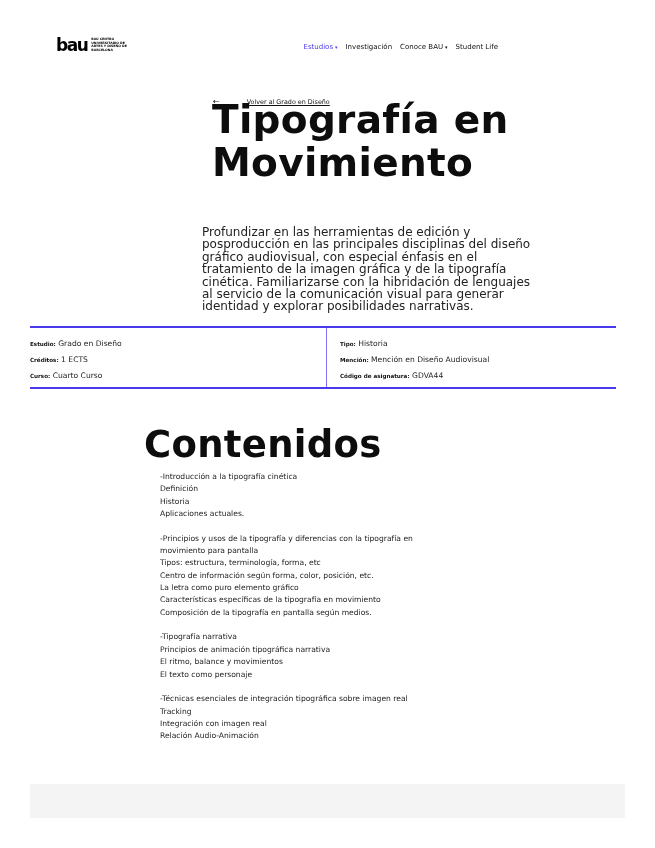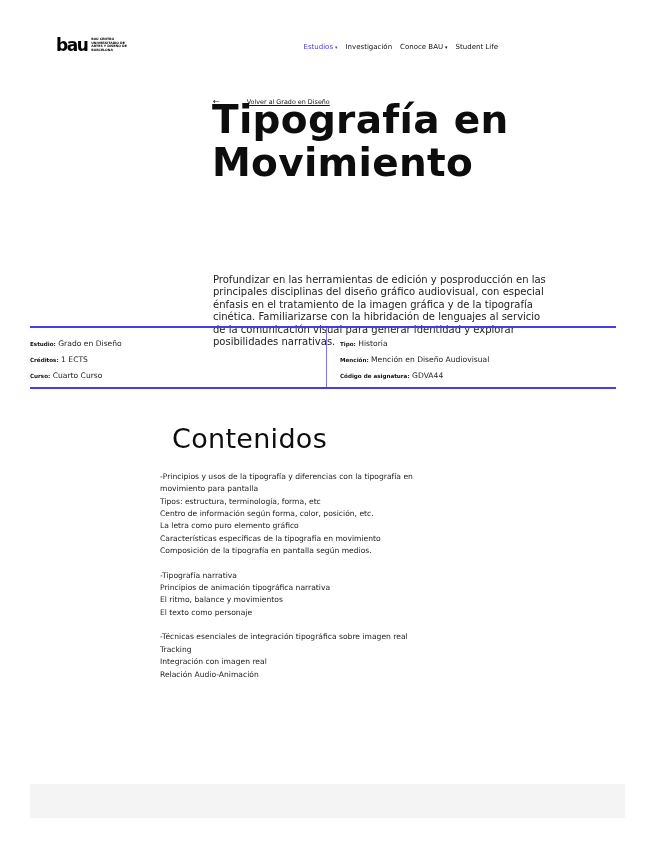--- a/index.html
+++ b/index.html
@@ -14,32 +14,32 @@
     .nav { position: absolute; right: 54px; top: 43px; display: flex; gap: 8px; font-size: 7px; font-weight: normal; }
     .nav-item { color: #111; white-space: nowrap; cursor: pointer; display: flex; align-items: center; gap: 2px; }
     .nav-item.active { color: #4a3aeb; }
     .caret { font-size: 5px; }
 
     
     .back-link { position: absolute; left: 213px; top: 98px; font-size: 6.4px; color: #111; display: flex; align-items: center; gap: 3px; }
     .back-link .label { text-decoration: underline; margin-left: 24px; }
     .back-link .arrow { font-size: 8px; line-height: 6px; }
     .title { position: absolute; left: 212px; top: 98px; font-size: 39px; line-height: 43px; font-weight: bold; letter-spacing: 0.3px; color: #0d0d0d; width: 360px; }
-    .intro { position: absolute; left: 213px; top: 226px; width: 340px; font-size: 10px; line-height: 12.4px; color: #222; margin-top: 48px; }
+    .intro { position: absolute; left: 202px; top: 226px; width: 340px; font-size: 12px; line-height: 12.4px; color: #222; }
 
     
     .info { position: absolute; left: 30px; top: 326px; width: 586px; height: 63px; border-top: 2px solid #4a3aeb; border-bottom: 2px solid #4a3aeb; display: flex; }
     .info-col { flex: 0 0 auto; padding-top: 8px; }
     .info-col.left { width: 297px; padding-left: 0; border-right: 1px solid #7f73ef; }
     .info-col.right { padding-left: 13px; }
     .info-row { font-size: 7.6px; line-height: 15.2px; color: #222; white-space: nowrap; }
     .info-row .k { font-weight: bold; font-size: 5.6px; color: #111; }
 
     
-    .contents-title { position: absolute; left: 172px; top: 423px; font-size: 27px; font-weight: normal; letter-spacing: 0.3px; color: #0d0d0d; }
+    .contents-title { position: absolute; left: 144px; top: 423px; font-size: 37px; font-weight: bold; letter-spacing: 0.3px; color: #0d0d0d; }
     .contents-body { position: absolute; left: 160px; top: 471px; width: 300px; font-size: 7.6px; line-height: 12.35px; color: #222; }
     .para { margin-bottom: 12.35px; }
     .line { display: block; white-space: nowrap; }
 
     
     .footer-band { position: absolute; left: 30px; top: 784px; width: 595px; height: 34px; background: #f4f4f4; }
   </style>
 </head>
 <body>
 
@@ -100,20 +100,26 @@
     <div class="info-row">
       <span class="k">Código de asignatura:</span>
       <span>GDVA44</span>
     </div>
   </div>
 </div>
 
 <h2 class="contents-title">Contenidos</h2>
 <div class="contents-body">
   <div class="para">
+    <span class="line">-Introducción a la tipografía cinética</span>
+    <span class="line">Definición</span>
+    <span class="line">Historia</span>
+    <span class="line">Aplicaciones actuales.</span>
+  </div>
+  <div class="para">
     <span class="line">-Principios y usos de la tipografía y diferencias con la tipografía en</span>
     <span class="line">movimiento para pantalla</span>
     <span class="line">Tipos: estructura, terminología, forma, etc</span>
     <span class="line">Centro de información según forma, color, posición, etc.</span>
     <span class="line">La letra como puro elemento gráfico</span>
     <span class="line">Características específicas de la tipografía en movimiento</span>
     <span class="line">Composición de la tipografía en pantalla según medios.</span>
   </div>
   <div class="para">
     <span class="line">-Tipografía narrativa</span>

